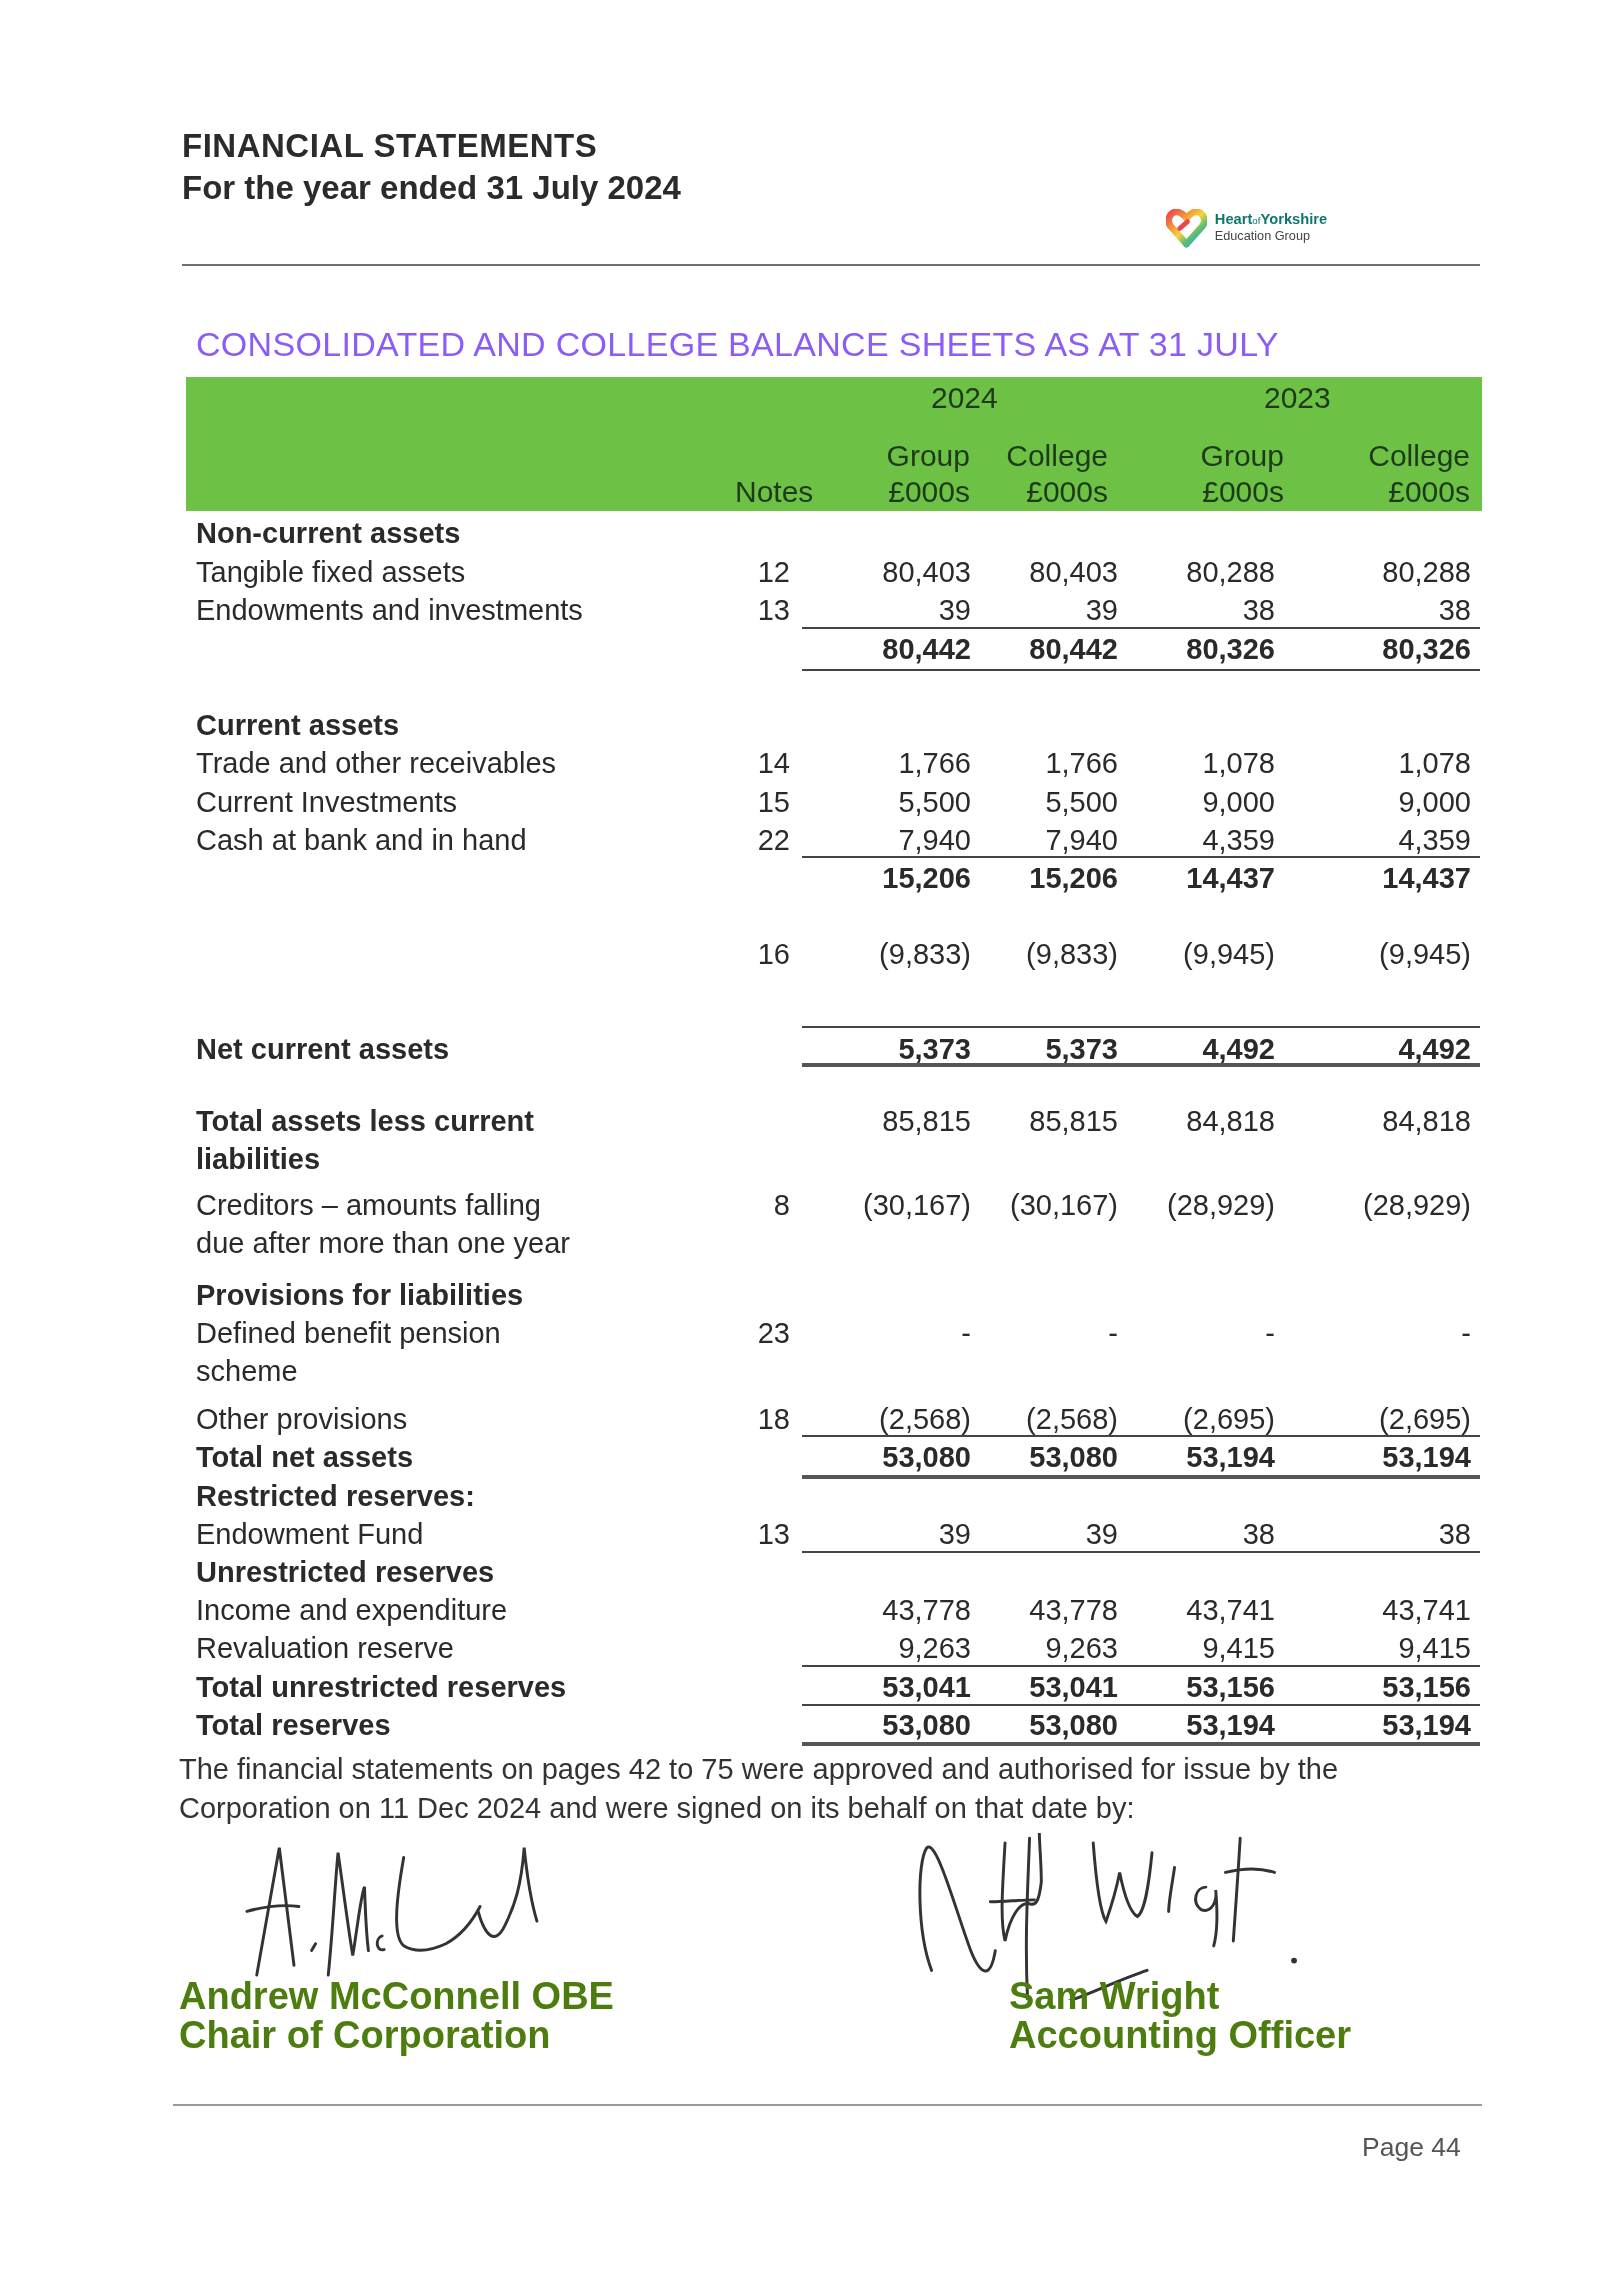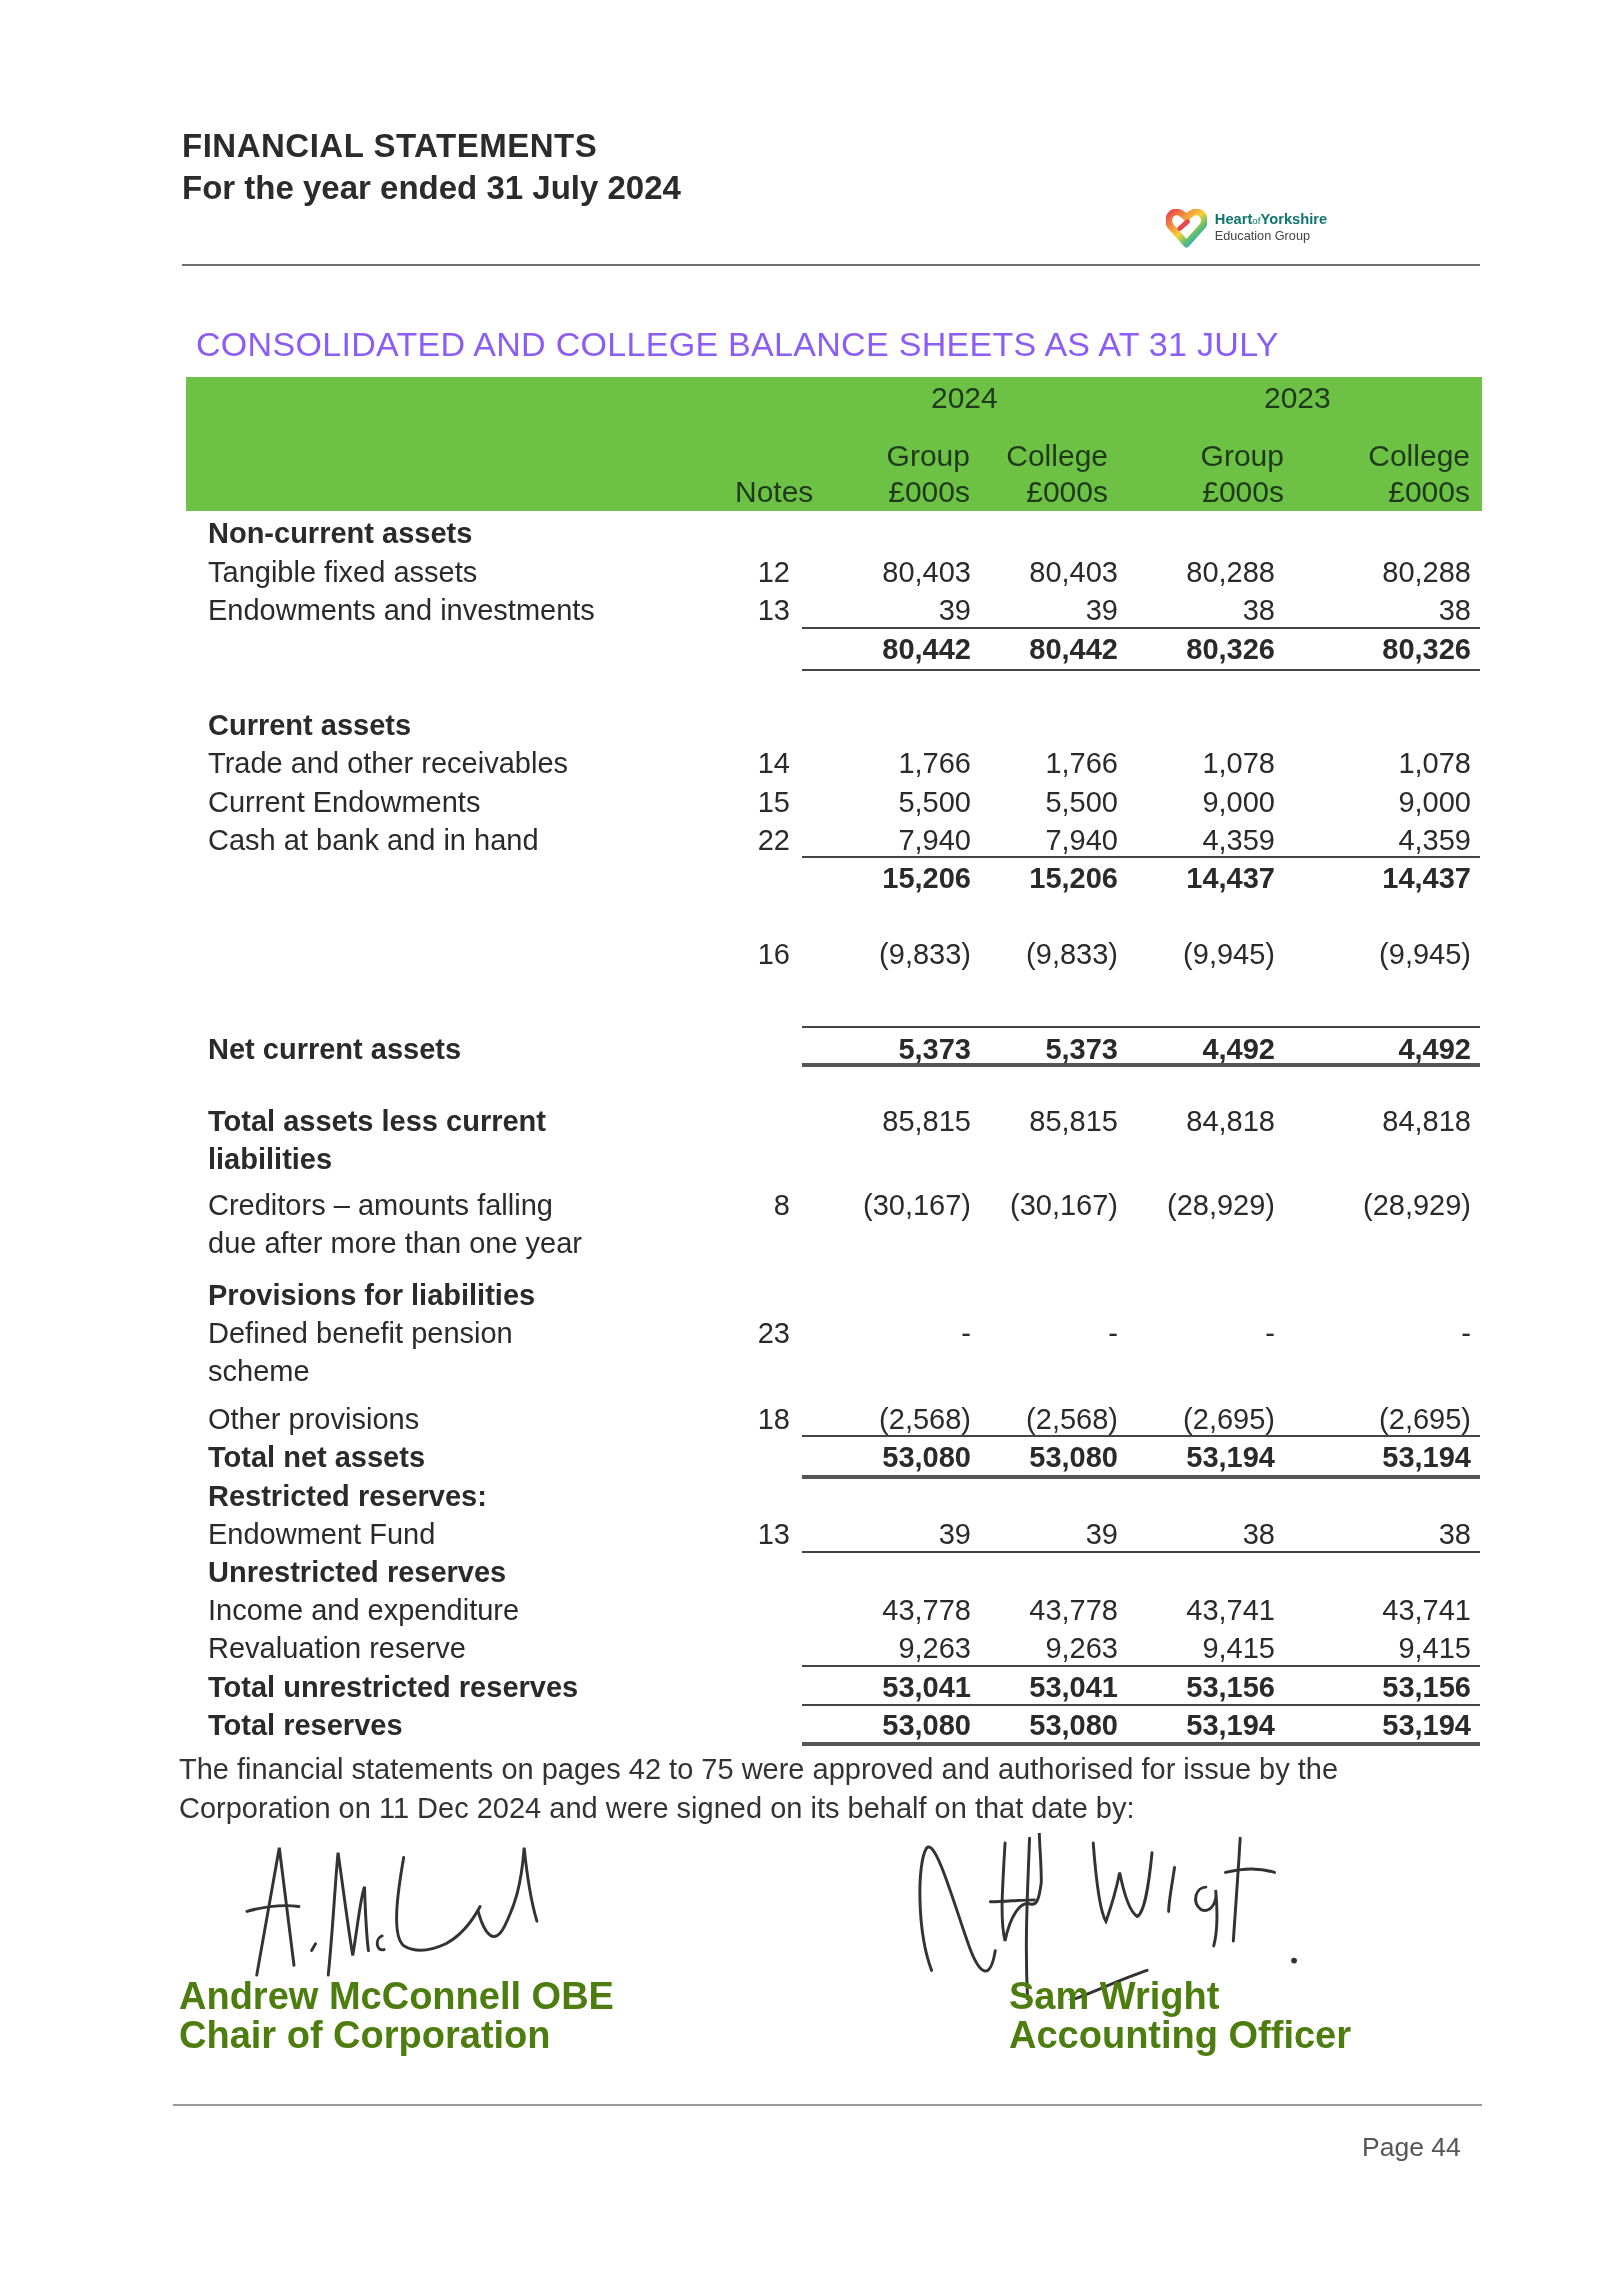--- a/index.html
+++ b/index.html
@@ -19,21 +19,21 @@
   .logo .t2 { font-size: 12.7px; color: #444; }
 
   .title { position: absolute; left: 196px; top: 325px; font-size: 34px; color: #8b5cf6;
            letter-spacing: 0.3px; }
 
   .band { position: absolute; left: 186px; top: 377px; width: 1296px; height: 134px; background: #6dc246; }
   .band span { position: absolute; font-size: 30px; color: #1f3a1a; text-align: right; }
 
   .tbl { position: absolute; left: 196px; top: 512px; width: 1284px; }
   .row { position: relative; height: 38px; }
-  .row .lbl { position: absolute; left: 0; top: 2px; font-size: 29px; line-height: 38px; white-space: nowrap; margin-left: 12px; }
+  .row .lbl { position: absolute; left: 0; top: 2px; font-size: 29px; line-height: 38px; white-space: nowrap; }
   .row .lbl.b { font-weight: bold; }
   .row .note { position: absolute; left: 545px; top: 2px; font-size: 29px; line-height: 38px; width: 49px; text-align: right; }
   .row .v { position: absolute; top: 2px; font-size: 29px; line-height: 38px; text-align: right; width: 167px; }
   .row .v.b { font-weight: bold; }
   .rule { position: absolute; left: 606px; width: 678px; height: 2px; background: #444; }
   .rule.dbl { height: 3.9px; background: #555; }
 
   .approve { position: absolute; left: 179px; top: 1750px; font-size: 29px; line-height: 39px; color: #333; width: 1313px; }
 
   .sig { position: absolute; }
@@ -133,21 +133,21 @@
     </div>
     <div class="row" style="position: absolute; left: 0px; width: 1284px; top: 230px;">
       <div class="lbl">Trade and other receivables</div>
       <div class="note">14</div>
       <div class="v" style="left: 608px; width: 167px;">1,766</div>
       <div class="v" style="left: 755px; width: 167px;">1,766</div>
       <div class="v" style="left: 912px; width: 167px;">1,078</div>
       <div class="v" style="left: 1108px; width: 167px;">1,078</div>
     </div>
     <div class="row" style="position: absolute; left: 0px; width: 1284px; top: 269px;">
-      <div class="lbl">Current Endowments</div>
+      <div class="lbl">Current Investments</div>
       <div class="note">15</div>
       <div class="v" style="left: 608px; width: 167px;">5,500</div>
       <div class="v" style="left: 755px; width: 167px;">5,500</div>
       <div class="v" style="left: 912px; width: 167px;">9,000</div>
       <div class="v" style="left: 1108px; width: 167px;">9,000</div>
     </div>
     <div class="row" style="position: absolute; left: 0px; width: 1284px; top: 307px;">
       <div class="lbl">Cash at bank and in hand</div>
       <div class="note">22</div>
       <div class="v" style="left: 608px; width: 167px;">7,940</div>

